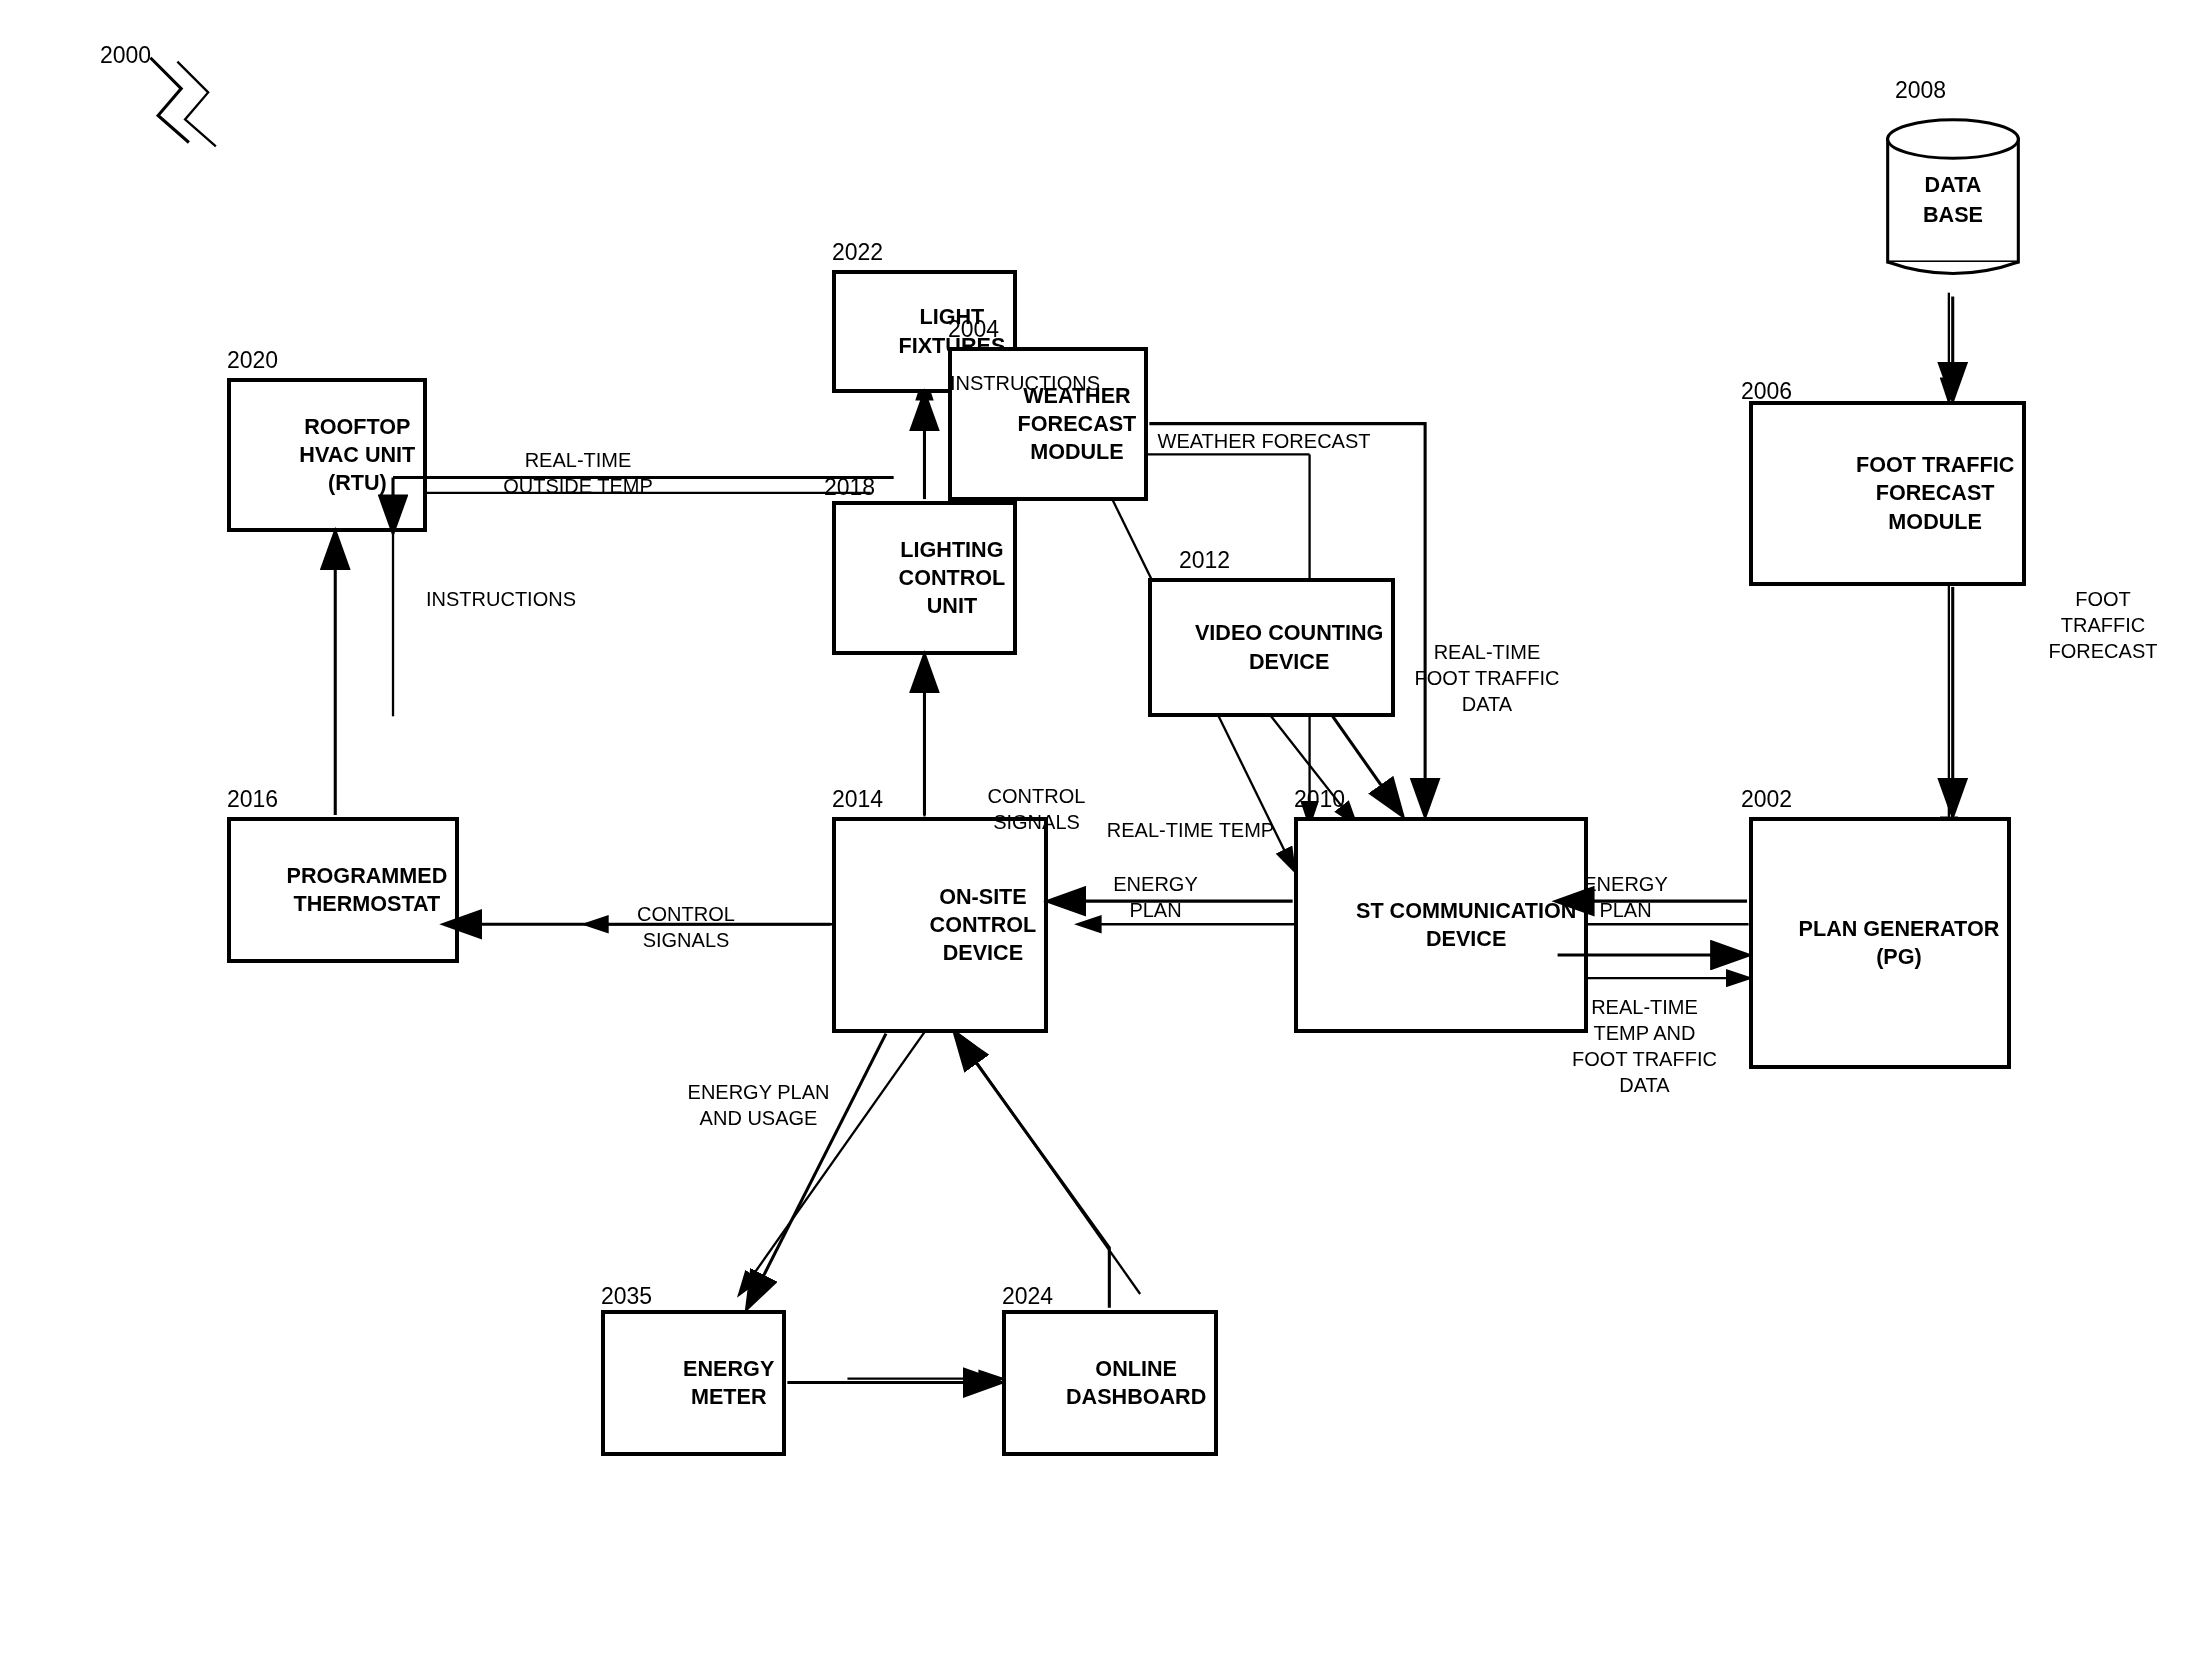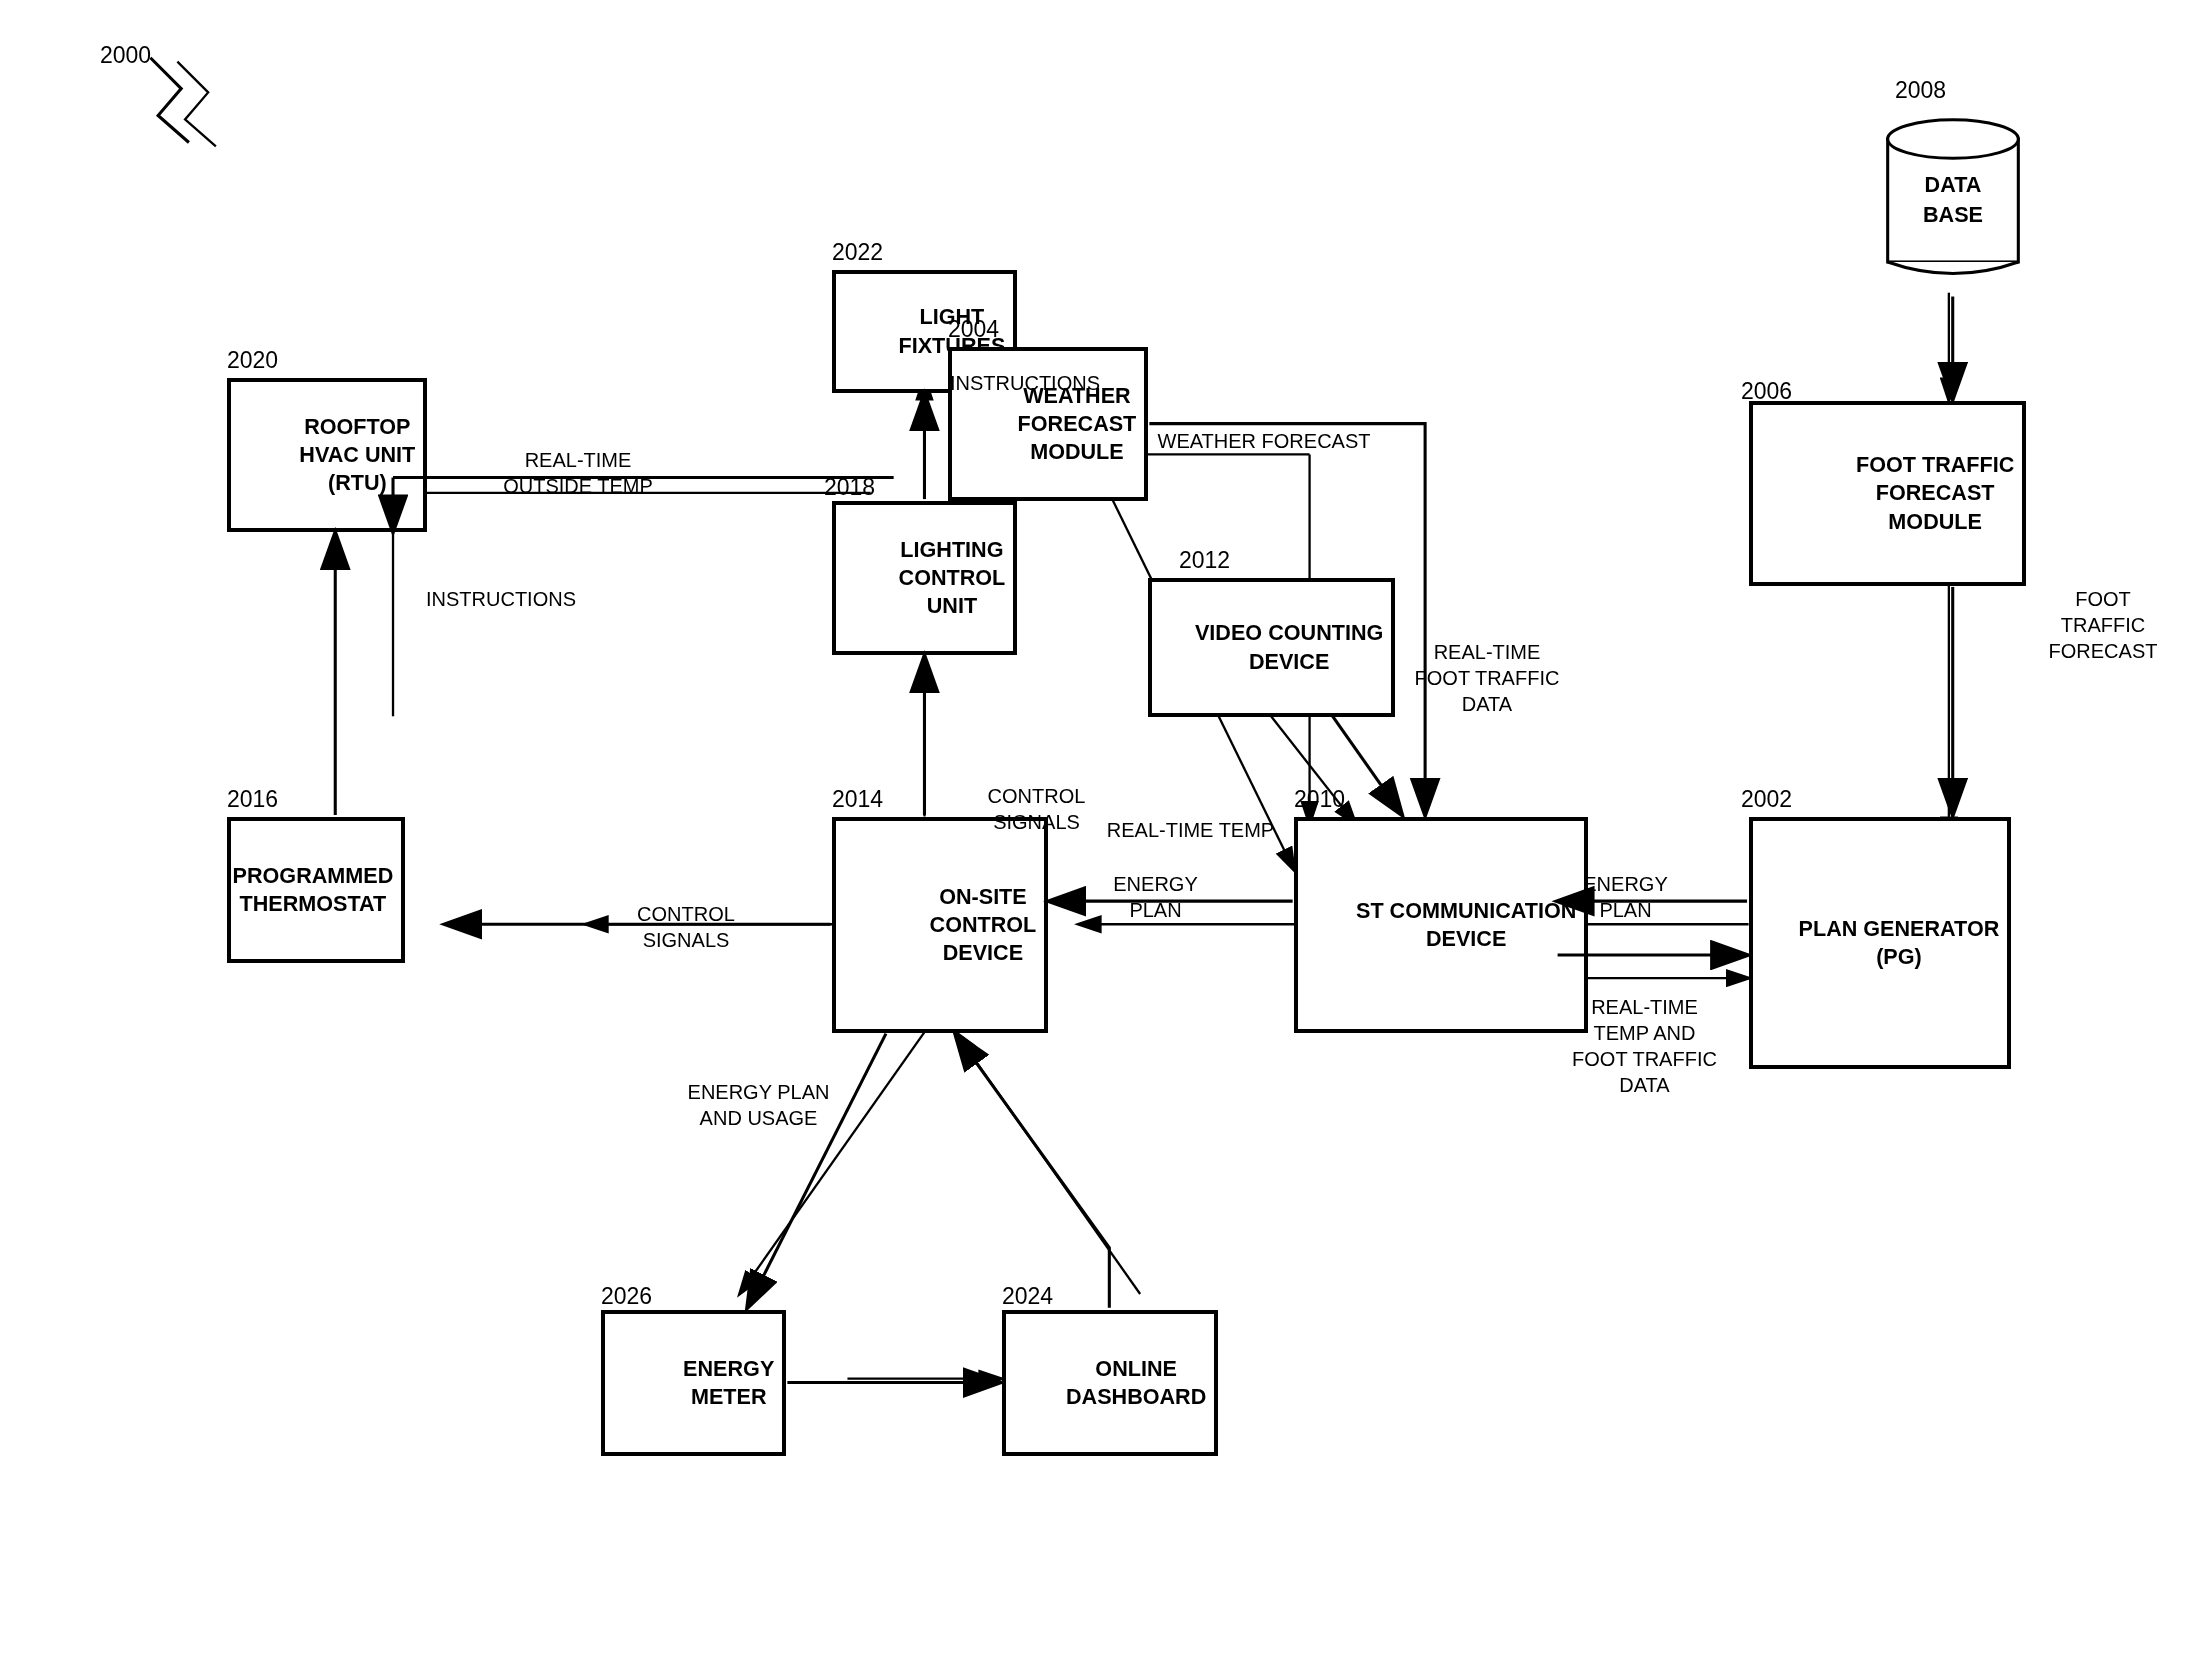--- a/index.html
+++ b/index.html
@@ -149,40 +149,40 @@
   <div class="node node-thick" style="left:832px; top:501px; width:185px; height:154px;">
     <span>LIGHTING<br>CONTROL<br>UNIT</span>
   </div>
 
   <div class="ref-label" style="left:1179px; top:547px;">2012</div>
   <div class="node node-thick" style="left:1148px; top:578px; width:247px; height:139px;">
     <span>VIDEO COUNTING<br>DEVICE</span>
   </div>
 
   <div class="ref-label" style="left:227px; top:786px;">2016</div>
-  <div class="node node-thick" style="left:227px; top:817px; width:178px; height:146px;padding-left:39px;">
+  <div class="node node-thick" style="left:227px; top:817px; width:232px; height:146px;padding-left:39px;">
     <span>PROGRAMMED<br>THERMOSTAT</span>
   </div>
 
   <div class="ref-label" style="left:832px; top:786px;">2014</div>
   <div class="node node-thick" style="left:832px; top:817px; width:216px; height:216px;">
     <span>ON-SITE<br>CONTROL<br>DEVICE</span>
   </div>
 
   <div class="ref-label" style="left:1294px; top:786px;">2010</div>
   <div class="node node-thick" style="left:1294px; top:817px; width:294px; height:216px;">
     <span>ST COMMUNICATION<br>DEVICE</span>
   </div>
 
   <div class="ref-label" style="left:1741px; top:786px;">2002</div>
   <div class="node node-thick" style="left:1749px; top:817px; width:262px; height:252px;">
     <span>PLAN GENERATOR<br>(PG)</span>
   </div>
 
-  <div class="ref-label" style="left:601px; top:1283px;">2026</div>
+  <div class="ref-label" style="left:601px; top:1283px;">2035</div>
   <div class="node node-thick" style="left:601px; top:1310px; width:185px; height:146px;">
     <span>ENERGY<br>METER</span>
   </div>
 
   <div class="ref-label" style="left:1002px; top:1283px;">2024</div>
   <div class="node node-thick" style="left:1002px; top:1310px; width:216px; height:146px;">
     <span>ONLINE<br>DASHBOARD</span>
   </div>
 
   <div class="label" style="left:470px; top:447px; width:216px;">REAL-TIME<br>OUTSIDE TEMP</div>

